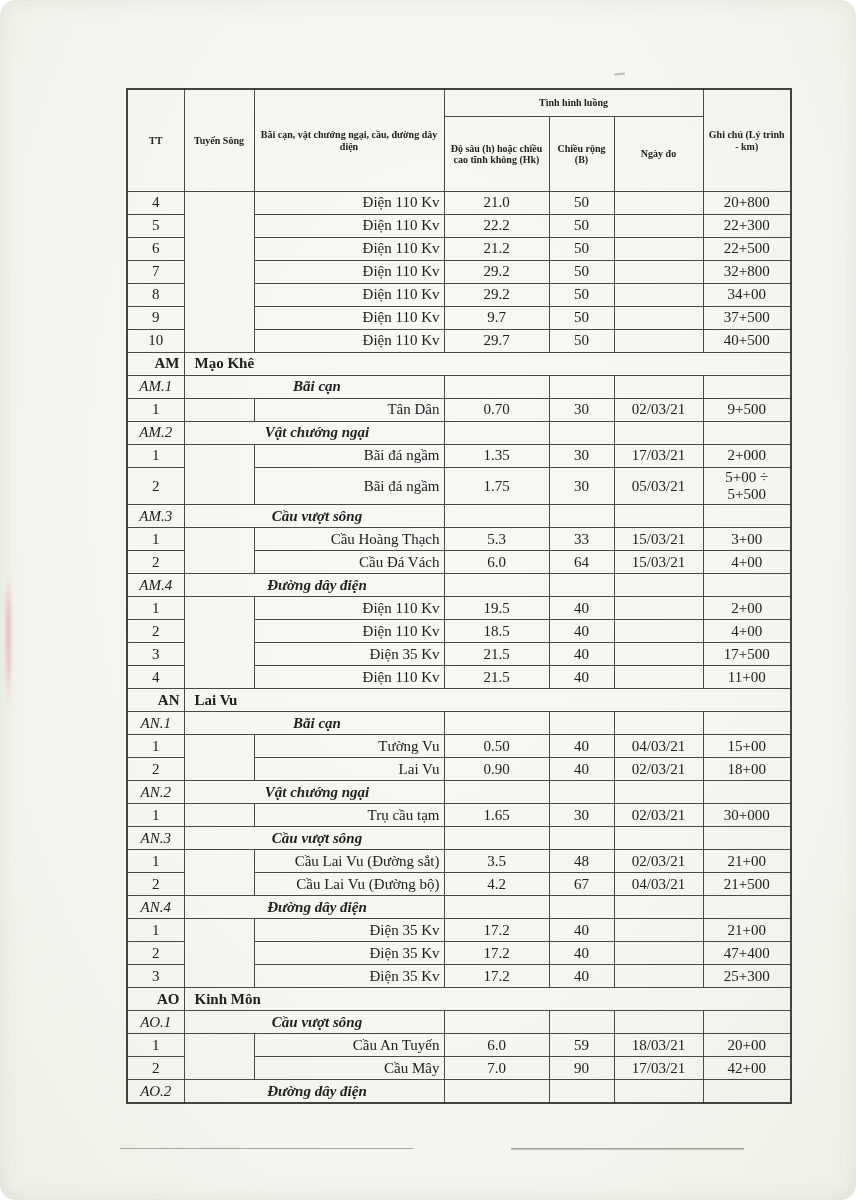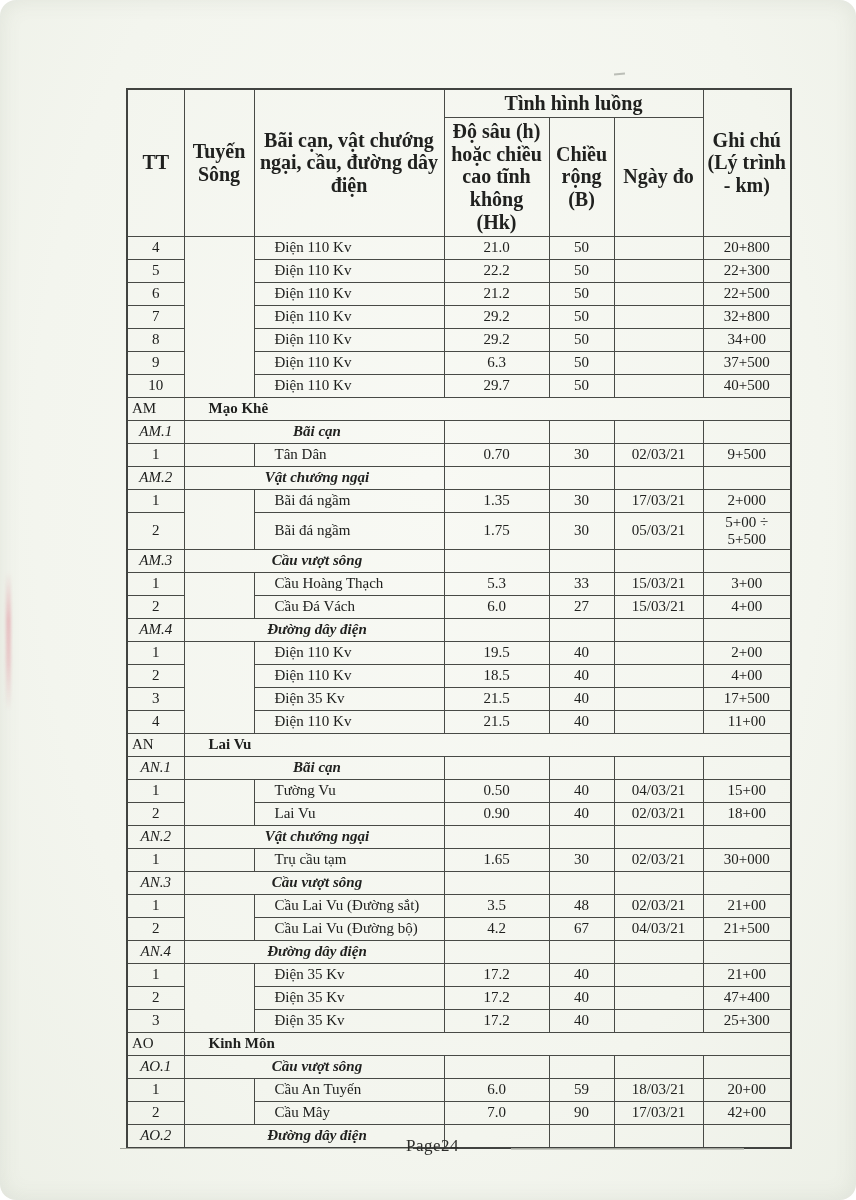--- a/index.html
+++ b/index.html
@@ -53,39 +53,39 @@
     table-layout: fixed;
     color: #20211f;
     border: 2px solid #414340;
   }
   th, td {
     border: 1.5px solid #484a46;
     line-height: 1.14;
   }
   th {
     font-weight: bold;
-    font-size: 20px;
+    font-size: 10px;
     text-align: center;
     vertical-align: middle;
     padding: 2px 3px;
   }
   tr.hdr-top th.c-group { height: 22px; }
   tr.hdr-sub th { height: 70px; }
   td {
     font-size: 15px;
     height: 20px;
     padding: 1px 4px;
     vertical-align: middle;
   }
   .cell-tt, .cell-num { text-align: center; }
-  .cell-name { text-align: left; padding-left: 20px; }
+  .cell-name { text-align: right; padding-left: 20px; }
   .cell-note { white-space: pre-line; }
   .merged { border-top: none; border-bottom: none; }
-  .section-code { font-weight: normal; text-align: left; margin-top: 40px; }
-  .section-name { font-weight: bold; text-align: left; padding-left: 24px; margin-left: 40px; }
+  .section-code { font-weight: bold; text-align: right; margin-top: 40px; }
+  .section-name { font-weight: bold; text-align: left; padding-left: 10px; margin-left: 40px; }
   .sub-code { font-weight: normal; font-style: italic; text-align: center; }
   .sub-name { font-weight: bold; font-style: italic; text-align: center; padding-left: 10px; }
   .footer-rule {
     position: absolute;
     height: 1px;
     background: #a2a59c;
     top: 1148px;
   }
   .footer-rule.left  { left: 120px; width: 293px; }
   .footer-rule.right { left: 511px; width: 233px; box-shadow: 0 1px 0 rgba(120,122,115,0.35); }
@@ -174,21 +174,21 @@
           <td class="cell-name">Điện 110 Kv</td>
           <td class="cell-num">29.2</td>
           <td class="cell-num">50</td>
           <td class="cell-num"></td>
           <td class="cell-num cell-note">34+00</td>
         </tr>
         <tr>
           <td class="cell-tt">9</td>
           <td class="merged"></td>
           <td class="cell-name">Điện 110 Kv</td>
-          <td class="cell-num">6.3</td>
+          <td class="cell-num">9.7</td>
           <td class="cell-num">50</td>
           <td class="cell-num"></td>
           <td class="cell-num cell-note">37+500</td>
         </tr>
         <tr>
           <td class="cell-tt">10</td>
           <td class="merged"></td>
           <td class="cell-name">Điện 110 Kv</td>
           <td class="cell-num">29.7</td>
           <td class="cell-num">50</td>
@@ -258,21 +258,21 @@
           <td class="cell-num">5.3</td>
           <td class="cell-num">33</td>
           <td class="cell-num">15/03/21</td>
           <td class="cell-num cell-note">3+00</td>
         </tr>
         <tr>
           <td class="cell-tt">2</td>
           <td class="merged"></td>
           <td class="cell-name">Cầu Đá Vách</td>
           <td class="cell-num">6.0</td>
-          <td class="cell-num">27</td>
+          <td class="cell-num">64</td>
           <td class="cell-num">15/03/21</td>
           <td class="cell-num cell-note">4+00</td>
         </tr>
         <tr>
           <td class="sub-code">AM.4</td>
           <td class="sub-name" colspan="2">Đường dây điện</td>
           <td class="cell-num"></td>
           <td class="cell-num"></td>
           <td class="cell-num"></td>
           <td class="cell-num"></td>
@@ -457,14 +457,13 @@
           <td class="cell-num"></td>
           <td class="cell-num"></td>
           <td class="cell-num"></td>
           <td class="cell-num"></td>
         </tr>
       </tbody>
   </table>
 
   <span class="footer-rule left"></span>
   <span class="footer-rule right"></span>
-  <div class="footer-text">Page24</div>
 </div>
 
 </body></html>

